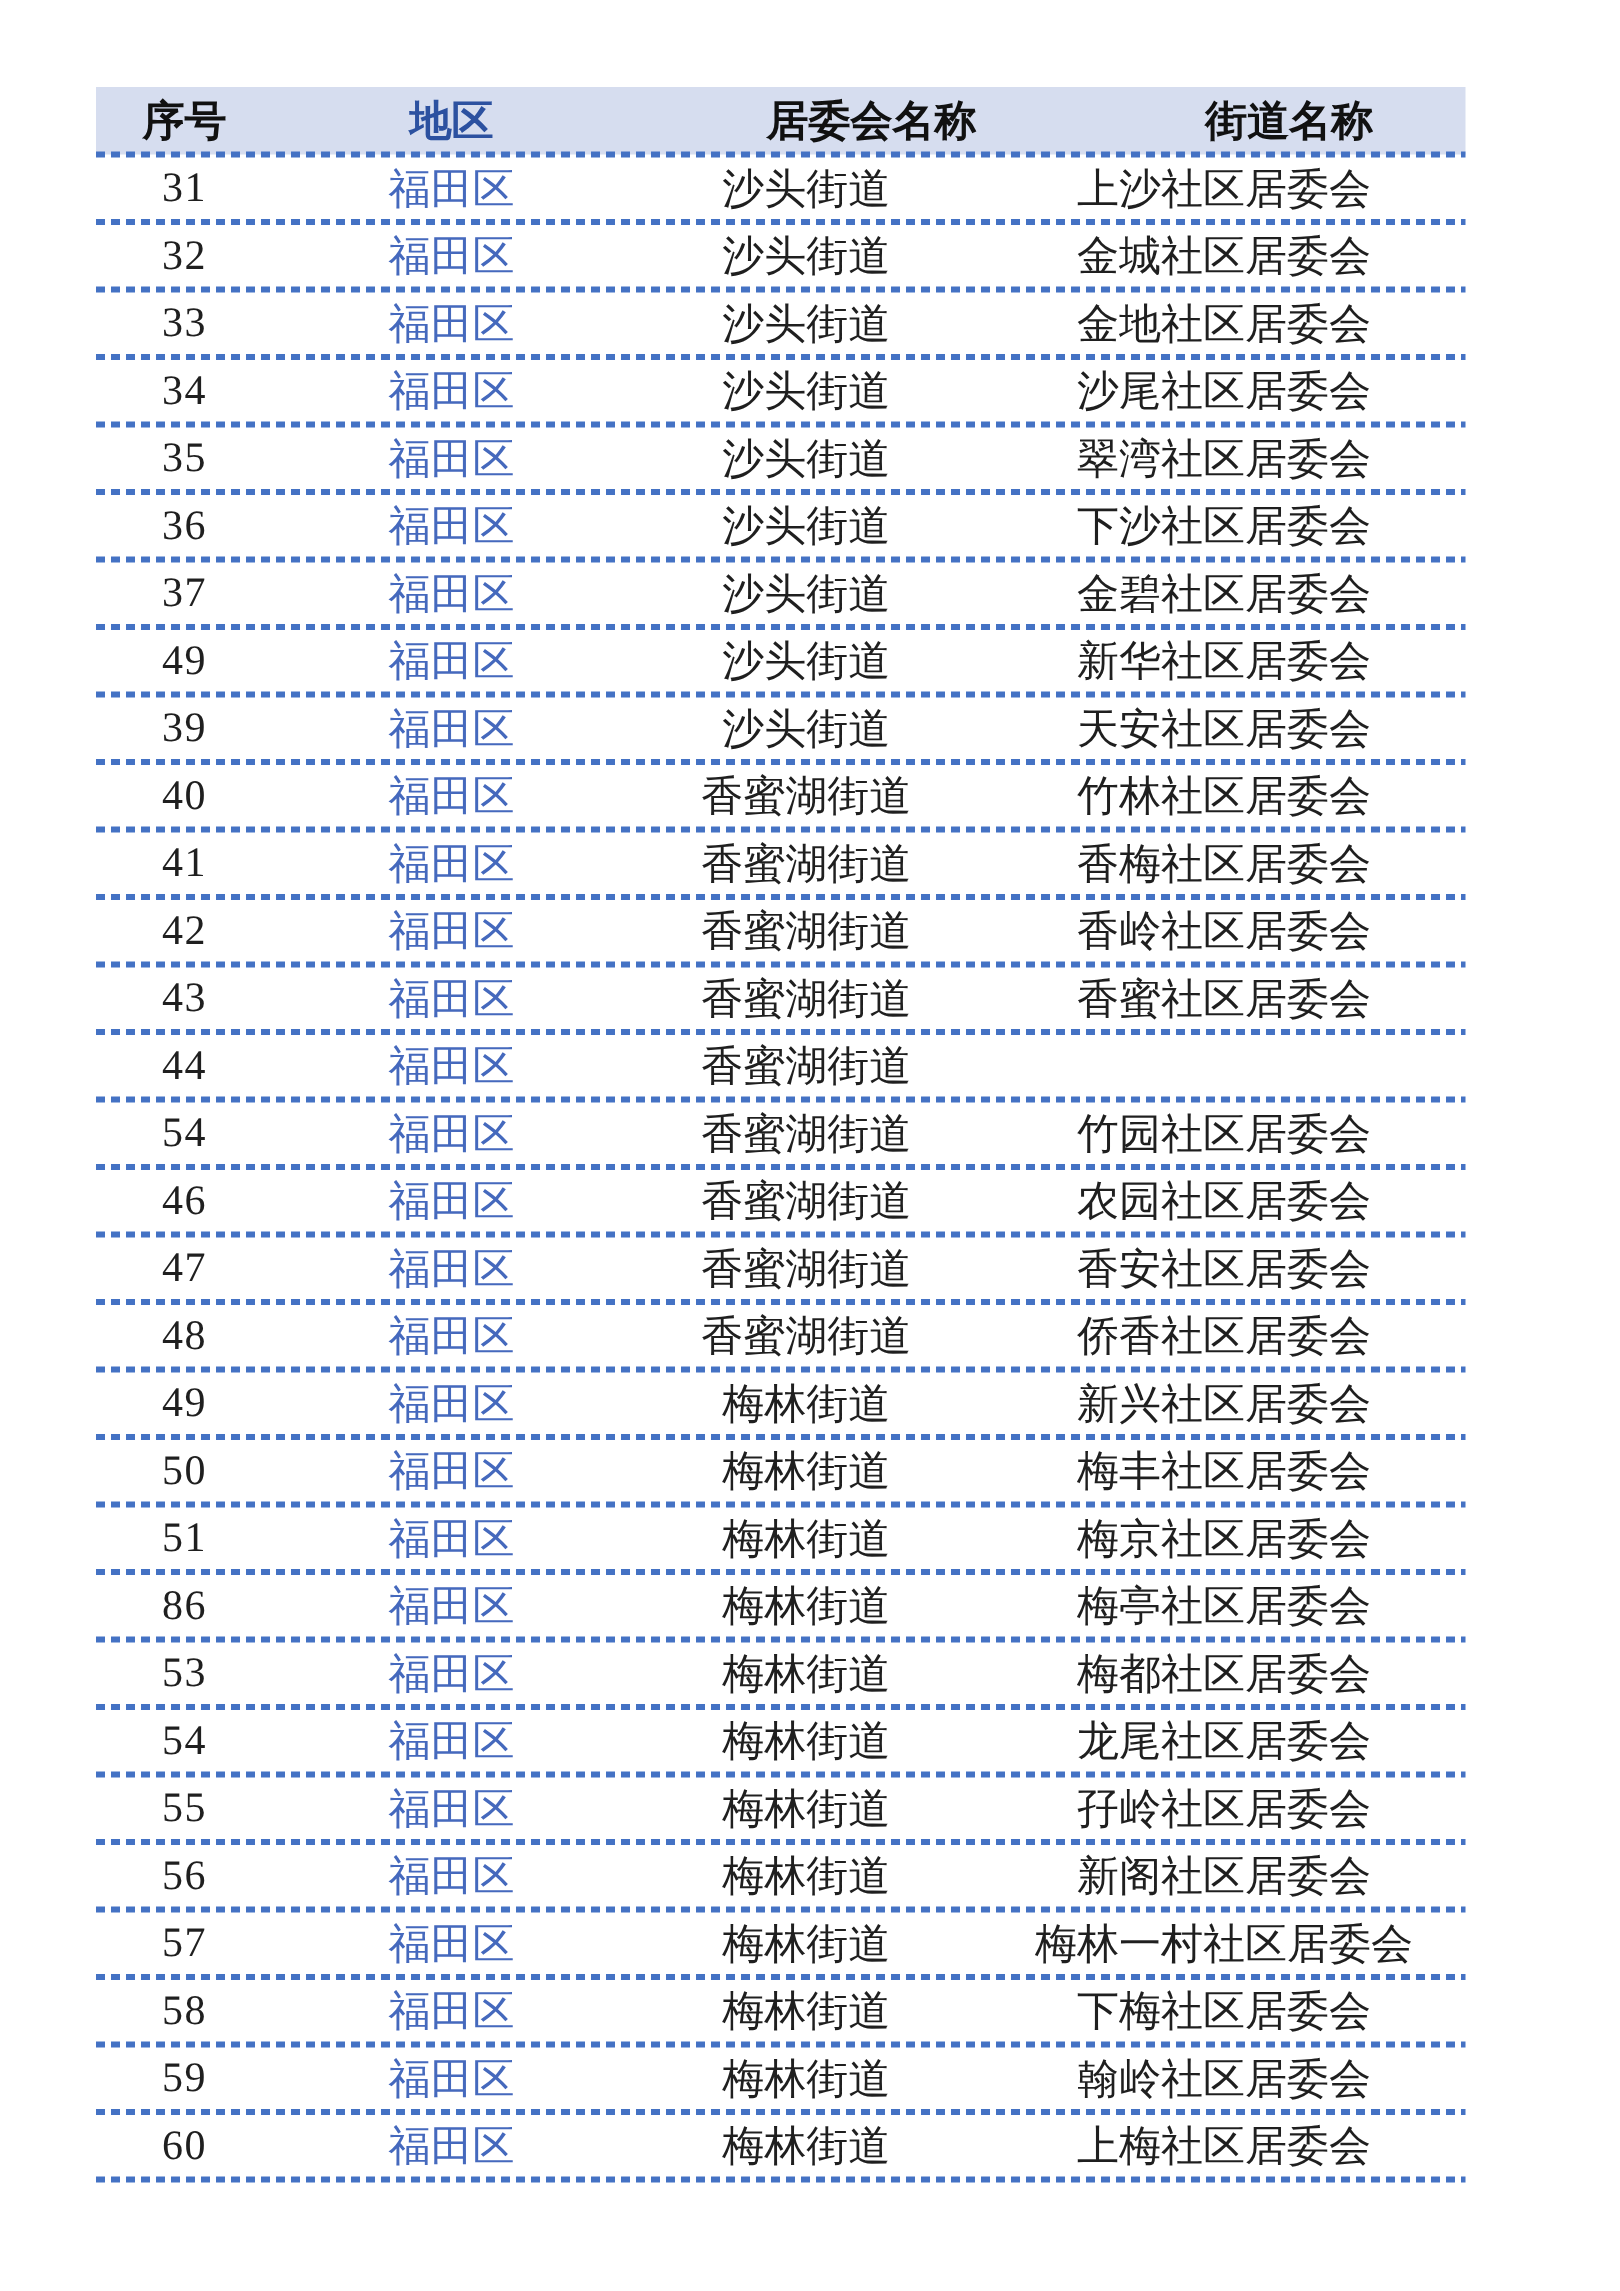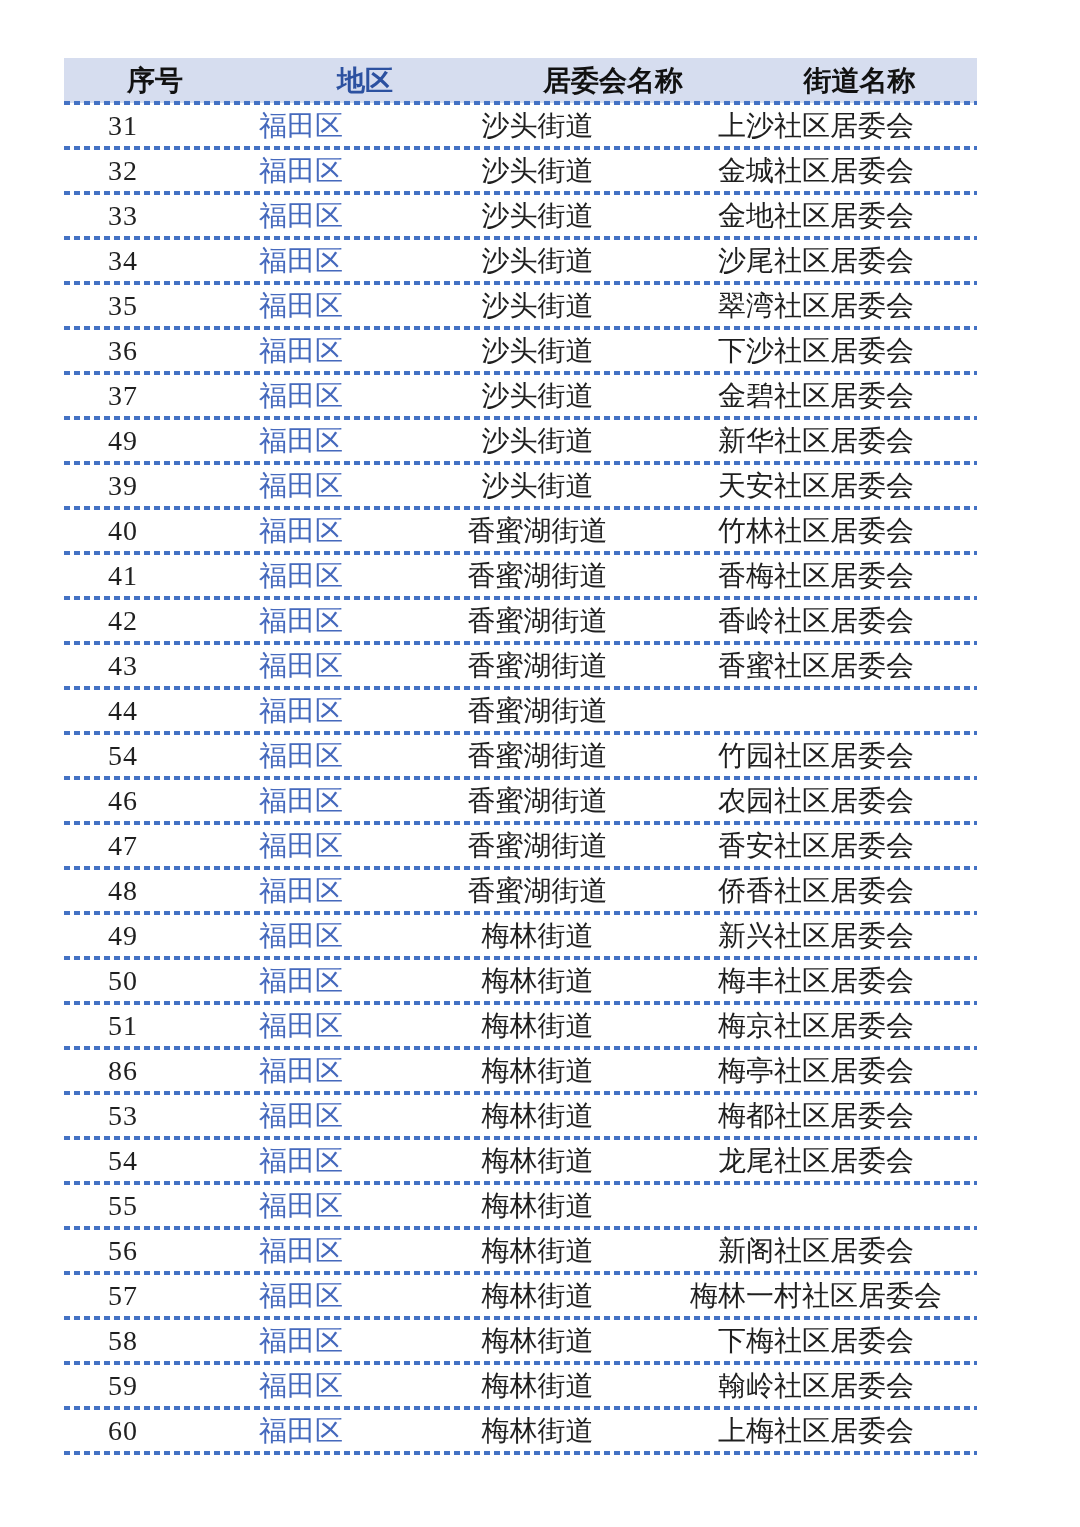--- a/index.html
+++ b/index.html
@@ -56,21 +56,20 @@
     overflow: visible;
   }
   .c1 { width: 118px; }
   .c2 { width: 238px; }
   .c3 { width: 235px; }
   .c4 { flex: 1; }
   .header .cell {
     font-weight: bold;
     font-size: 28px;
     color: #111111;
-    padding-left: 32px;
   }
   .header .c2 {
     color: var(--header-district, #2c51a0);
   }
   .district {
     color: var(--district-text, #4569bd);
   }
   .num {
     letter-spacing: 1px;
   }
@@ -226,20 +225,21 @@
       <div class="row">
         <div class="cell c1 num">54</div>
         <div class="cell c2 district">福田区</div>
         <div class="cell c3">梅林街道</div>
         <div class="cell c4">龙尾社区居委会</div>
       </div>
       <div class="row">
         <div class="cell c1 num">55</div>
         <div class="cell c2 district">福田区</div>
         <div class="cell c3">梅林街道</div>
+        <div class="cell c4">孖岭社区居委会</div>
       </div>
       <div class="row">
         <div class="cell c1 num">56</div>
         <div class="cell c2 district">福田区</div>
         <div class="cell c3">梅林街道</div>
         <div class="cell c4">新阁社区居委会</div>
       </div>
       <div class="row">
         <div class="cell c1 num">57</div>
         <div class="cell c2 district">福田区</div>

